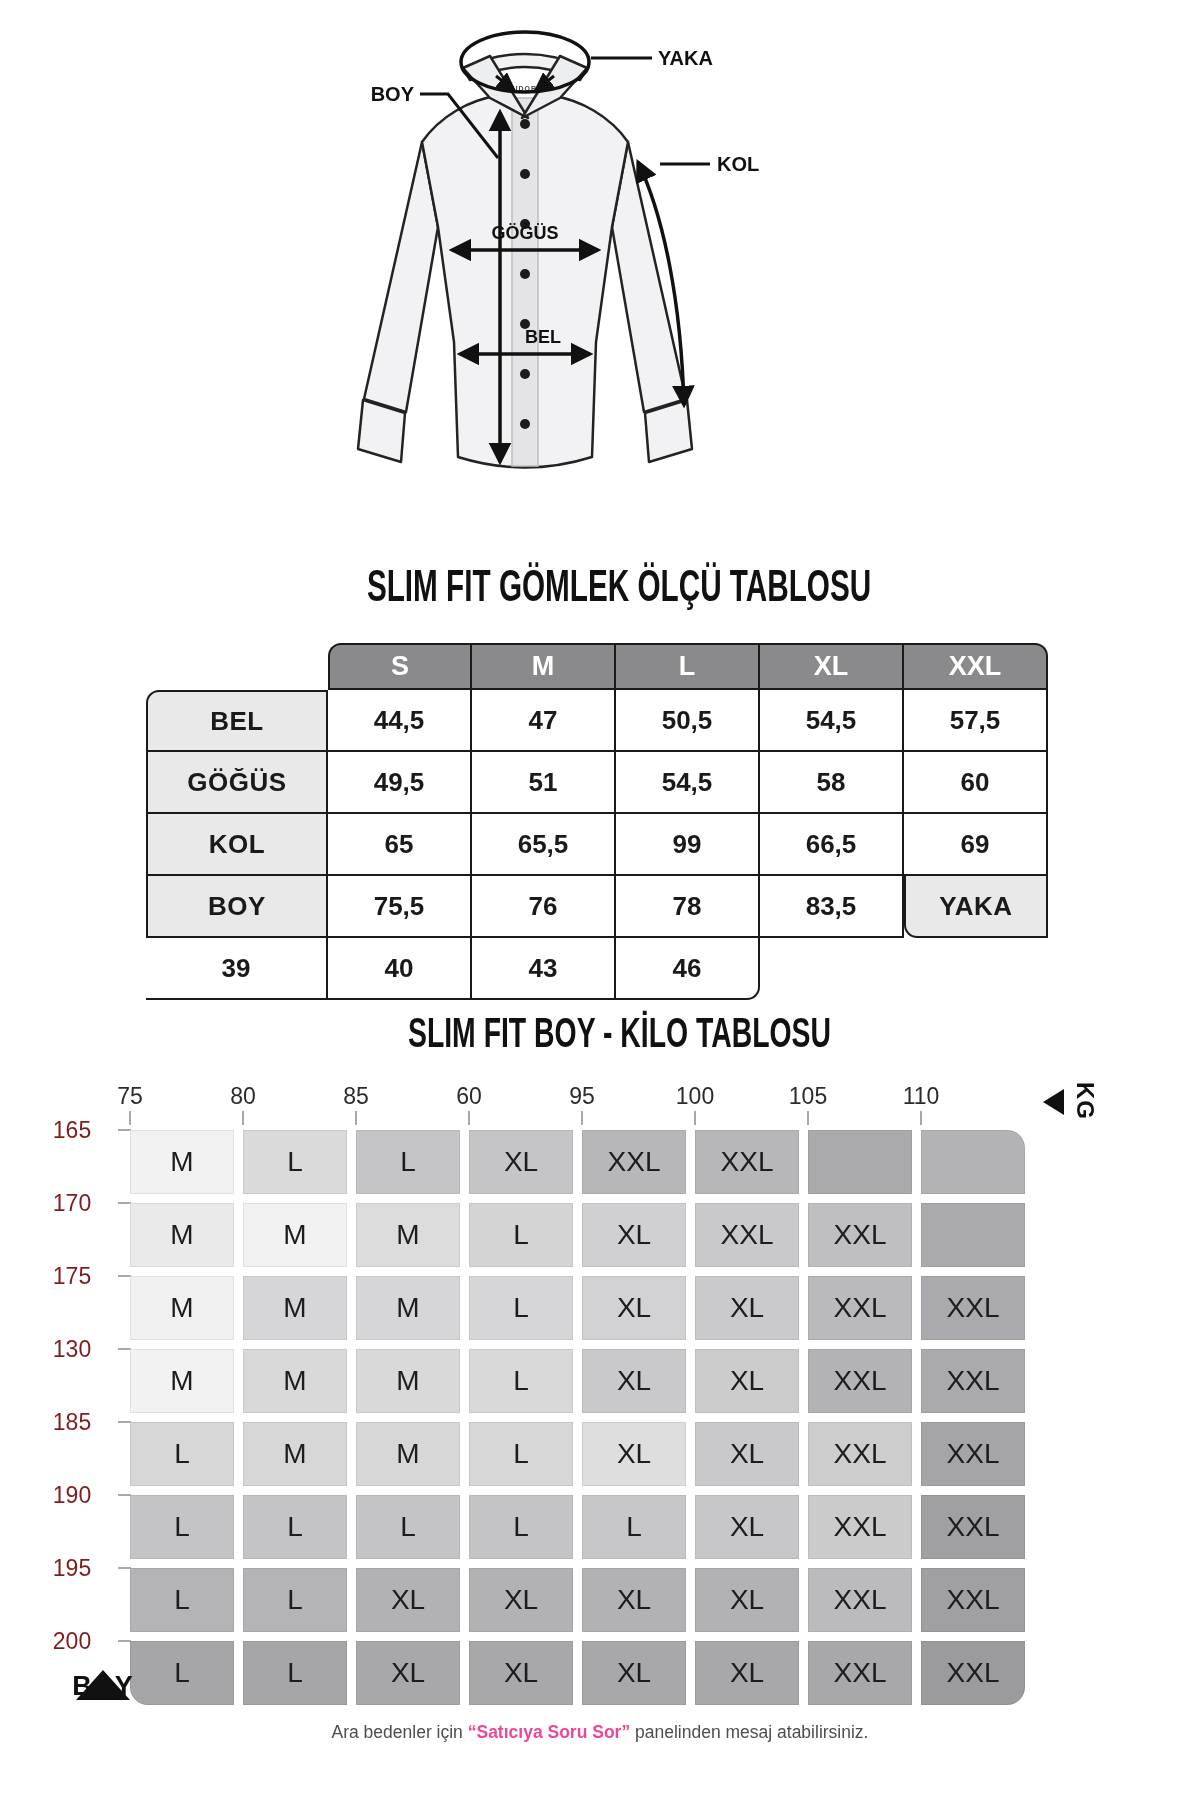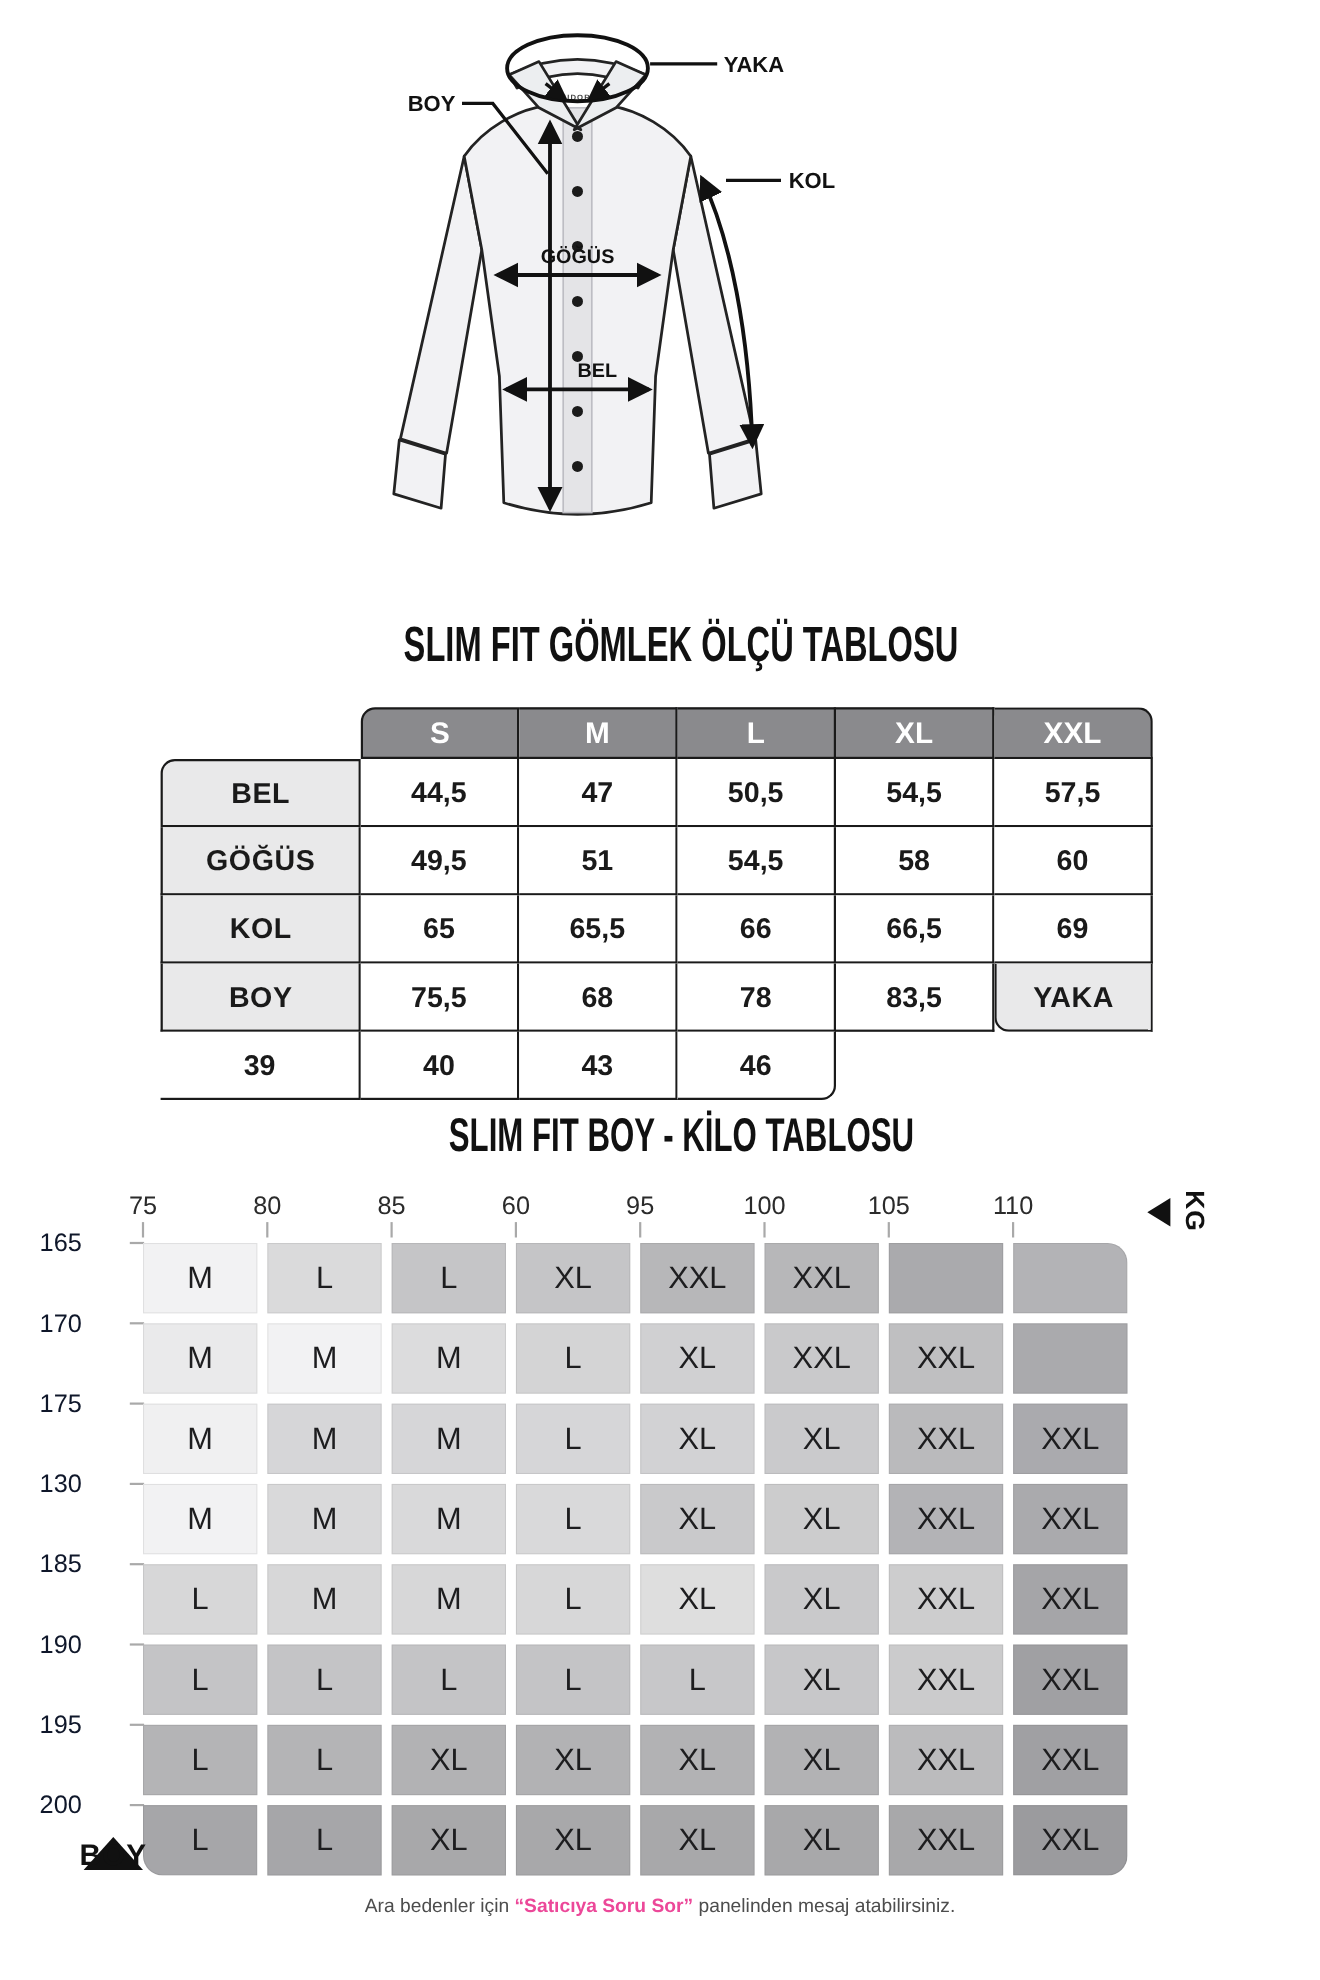--- a/index.html
+++ b/index.html
@@ -31,22 +31,22 @@
   #table1 .lbl-first { border-top:2.5px solid #1a1a1a; border-top-left-radius:13px; }
   #table1 .lbl-last { border-bottom-left-radius:13px; }
   #table1 .val { background:#fff; font-weight:600; font-size:26px; }
   #table1 .val-br { border-bottom-right-radius:13px; }
 
   
   #chart2 { left:0; top:1075px; width:1200px; height:680px; position:absolute; }
   .wt-lab { position:absolute; top:8px; transform:translateX(-50%);
     font-size:23px; font-weight:500; color:#2b2b2b; }
   .wt-tick { position:absolute; top:36px; width:2px; height:14px; background:#a9a9a9; }
-  .ht-lab { position:absolute; width:72px; left:36px; text-align:left;
-    transform:translateY(-50%); font-size:23px; font-weight:500; color:#0f172a; }
+  .ht-lab { position:absolute; width:72px; left:36px; text-align:center;
+    transform:translateY(-50%); font-size:23px; font-weight:500; color:#7f1d1d; }
   .ht-tick { position:absolute; left:118px; width:13px; height:2px; background:#a9a9a9; }
   #hgrid { position:absolute; left:130px; top:55px; display:grid;
     grid-template-columns:repeat(8,104px); grid-auto-rows:64px; gap:9px; }
   #hgrid .gc { display:flex; align-items:center; justify-content:center;
     font-size:28px; font-weight:500; color:#1d1d1f; border:1px solid rgba(0,0,0,0.07); }
   #hgrid .rtr { border-top-right-radius:18px; }
   #hgrid .rbl { border-bottom-left-radius:18px; }
   #hgrid .rbr { border-bottom-right-radius:18px; }
   #kg-wrap { position:absolute; left:1043px; top:12px; display:flex; align-items:flex-start; }
   #kg-arrow { width:0; height:0; border-top:13px solid transparent;
@@ -154,27 +154,27 @@
     <div class="c lbl">GÖĞÜS</div>
     <div class="c val">49,5</div>
     <div class="c val">51</div>
     <div class="c val">54,5</div>
     <div class="c val">58</div>
     <div class="c val">60</div>
 
     <div class="c lbl">KOL</div>
     <div class="c val">65</div>
     <div class="c val">65,5</div>
-    <div class="c val">66</div>
+    <div class="c val">99</div>
     <div class="c val">66,5</div>
     <div class="c val">69</div>
 
     <div class="c lbl">BOY</div>
     <div class="c val">75,5</div>
-    <div class="c val">68</div>
+    <div class="c val">76</div>
     <div class="c val">78</div>
     <div class="c val">83,5</div>
 
     <div class="c lbl lbl-last">YAKA</div>
     <div class="c val">39</div>
     <div class="c val">40</div>
     <div class="c val">43</div>
     <div class="c val val-br">46</div>
   </div>
 

